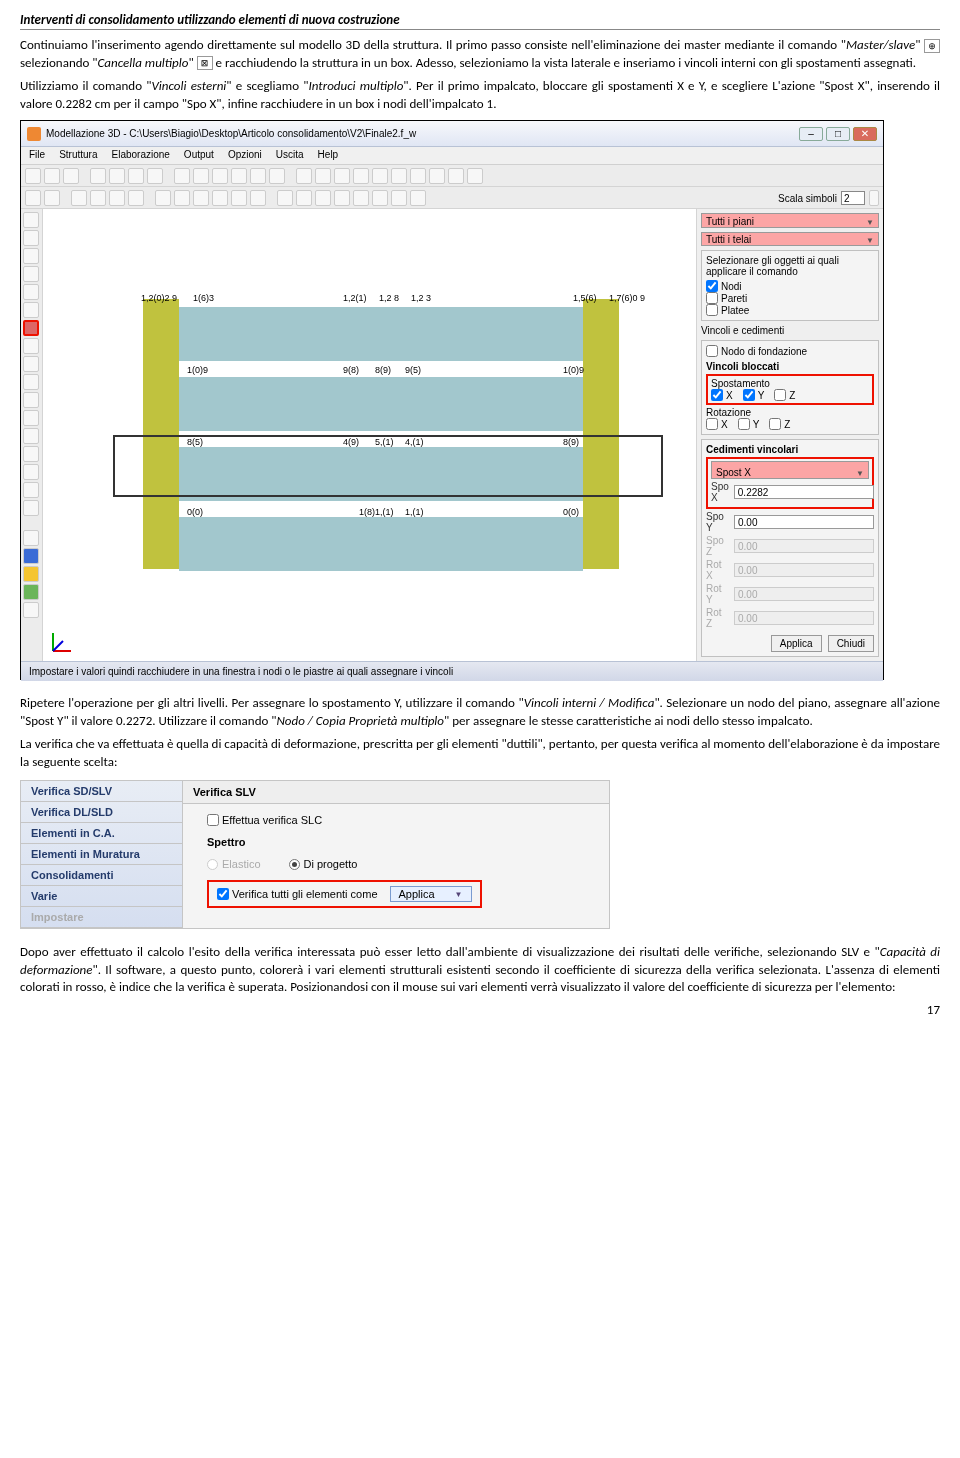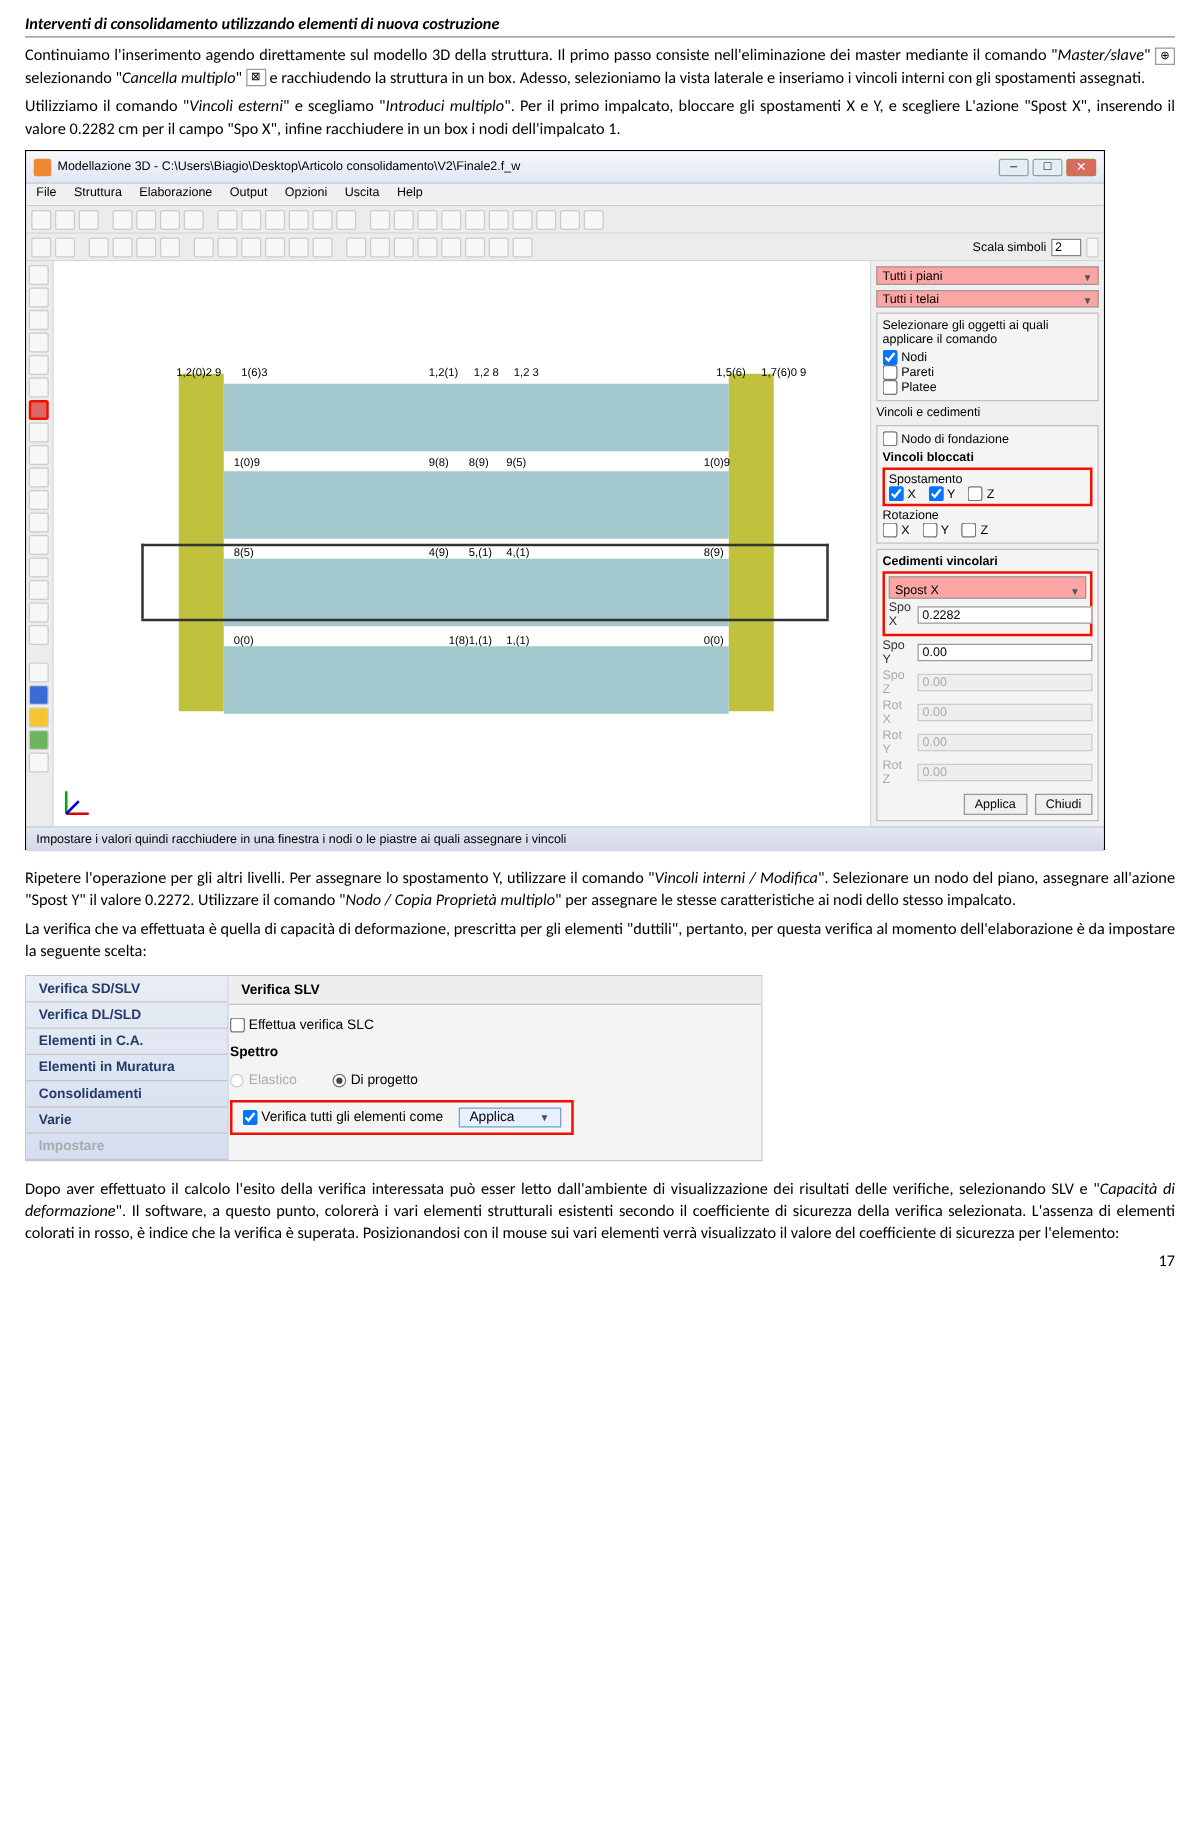--- a/index.html
+++ b/index.html
@@ -55,21 +55,21 @@
   .rp-btn { border: 1px solid #999; background: #f0f0f0; padding: 2px 8px; font-size: 10px; cursor: default; }
   .statusbar { background: linear-gradient(#e5e8f1,#d1d7e7); height: 20px; display: flex; align-items: center; padding: 0 8px; font-size: 10px; border-top: 1px solid #b8c2d5; }
   
   .screenshot2 { width: 590px; border: 1px solid #c5c5c5; margin: 10px 0 14px 0; font-family: Tahoma, Arial, sans-serif; font-size: 11px; }
   .s2-row { display: flex; }
   .s2-left { width: 162px; background: linear-gradient(#e8edf5,#d5def0); border-right: 1px solid #c5c5c5; }
   .s2-item { padding: 4px 10px; border-bottom: 1px solid #c5c5c5; font-weight: bold; color: #243b6b; cursor: default; }
   .s2-item.disabled { color: #aaa; }
   .s2-right { flex: 1; background: #f4f4f4; padding: 0; }
   .s2-tab { background: #eee; border-bottom: 1px solid #c5c5c5; padding: 5px 10px; font-weight: bold; }
-  .s2-body { padding: 10px 1px; display: flex; flex-direction: column; gap: 10px; }
+  .s2-body { padding: 10px 24px; display: flex; flex-direction: column; gap: 10px; }
   .s2-group { display: flex; gap: 28px; align-items: center; }
   .radio { display: flex; align-items: flex-end; gap: 4px; }
   .radio-circ { width: 11px; height: 11px; border: 1px solid #777; border-radius: 50%; background: #fff; display: inline-flex; align-items: center; justify-content: center; }
   .radio-circ.checked::after { content: ""; width: 5px; height: 5px; background: #444; border-radius: 50%; }
   .radio.disabled .radio-circ { border-color: #ccc; }
   .radio.disabled span { color: #aaa; }
   .redhl { border: 2px solid #e10; padding: 4px 8px; display: inline-flex; align-items: center; gap: 12px; }
   .s2-sel { border: 1px solid #7a9bd0; background: #e7f0ff; padding: 1px 8px; display: inline-flex; align-items: center; gap: 20px; }
   .s2-sel::after { content: "▼"; font-size: 8px; color: #547; }
   .s2-grey { color: #a7a7a7; }

